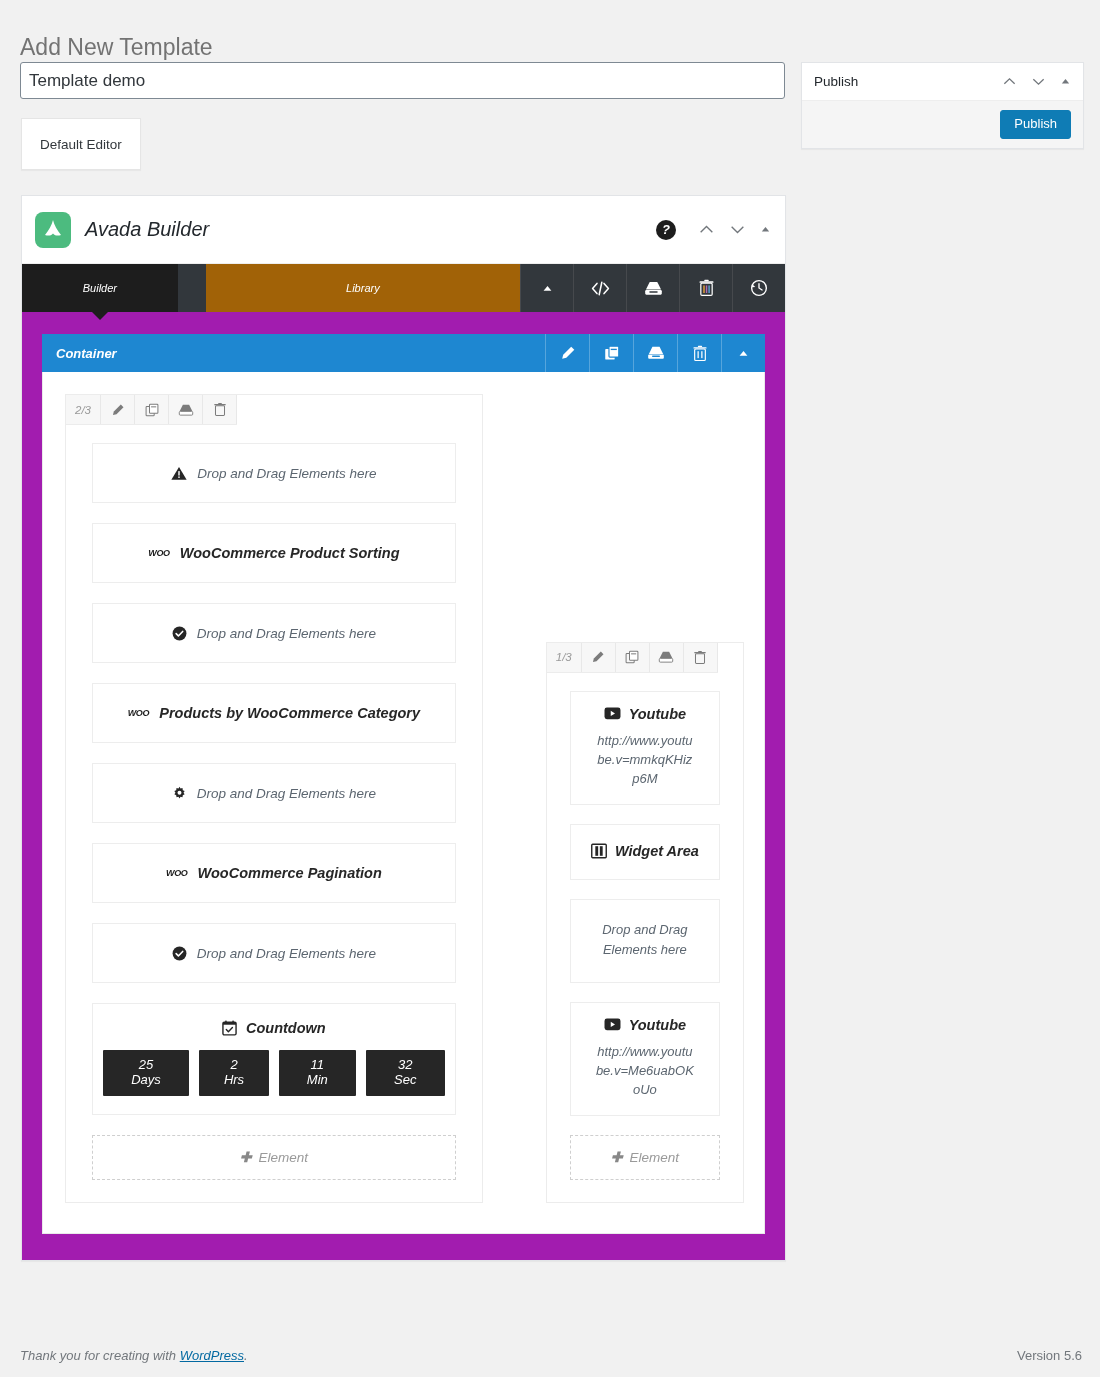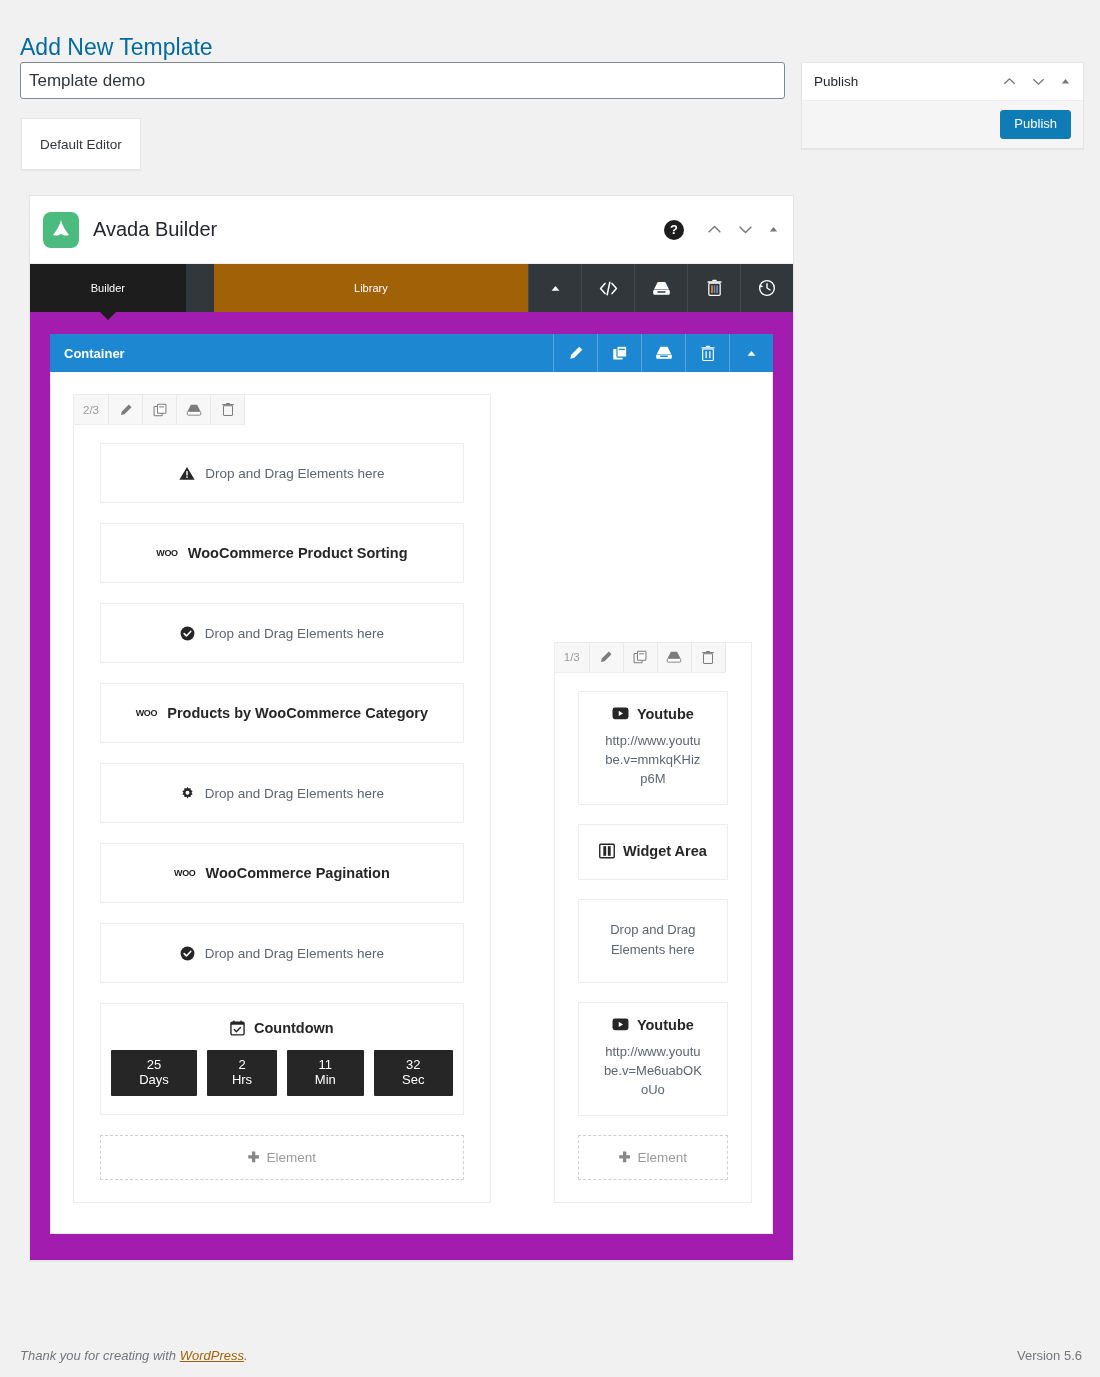--- a/index.html
+++ b/index.html
@@ -17,21 +17,21 @@
     overflow: hidden;
     background: #f1f1f1;
   }
 
   
   .page-title {
     position: absolute;
     left: 20px; top: 18px;
     font-size: 23px;
     font-weight: 400;
-    color: #0369a1;
+    color: #737373;
     line-height: 29px;
   }
 
   
   .title-input {
     position: absolute;
     left: 20px; top: 62px;
     width: 765px; height: 37px;
     box-sizing: border-box;
     padding: 3px 8px;
@@ -96,25 +96,26 @@
     font-family: "Liberation Sans", sans-serif;
     padding: 5px 13px 6px;
     border-radius: 3px;
     cursor: pointer;
     line-height: 1.2;
   }
 
   
   .builder-panel {
     position: absolute;
-    left: 29px; top: 195px;
+    left: 21px; top: 195px;
     width: 763px;
     background: #fff;
     border: 1px solid #e2e4e7;
     box-shadow: 0 1px 1px rgba(0,0,0,.04);
+    font-style: italic;
   }
   .builder-head {
     display: flex; align-items: center;
     height: 67px;
     padding: 0 14px 0 13px;
     border-bottom: 1px solid #eee;
   }
   .avada-logo {
     width: 36px; height: 36px;
     border-radius: 8px;
@@ -314,21 +315,21 @@
   .add-el .plus { font-size: 14px; color: #888; font-weight: bold; }
 
   
   .footer-left {
     position: absolute;
     left: 20px; top: 1348px;
     font-size: 13px;
     font-style: italic;
     color: #72777c;
   }
-  .footer-left a { color: #a16207; }
+  .footer-left a { color: #0369a1; }
   .footer-right {
     position: absolute;
     right: 18px; top: 1348px;
     font-size: 13px;
     color: #72777c;
   }
 </style>
 </head>
 <body>
 

